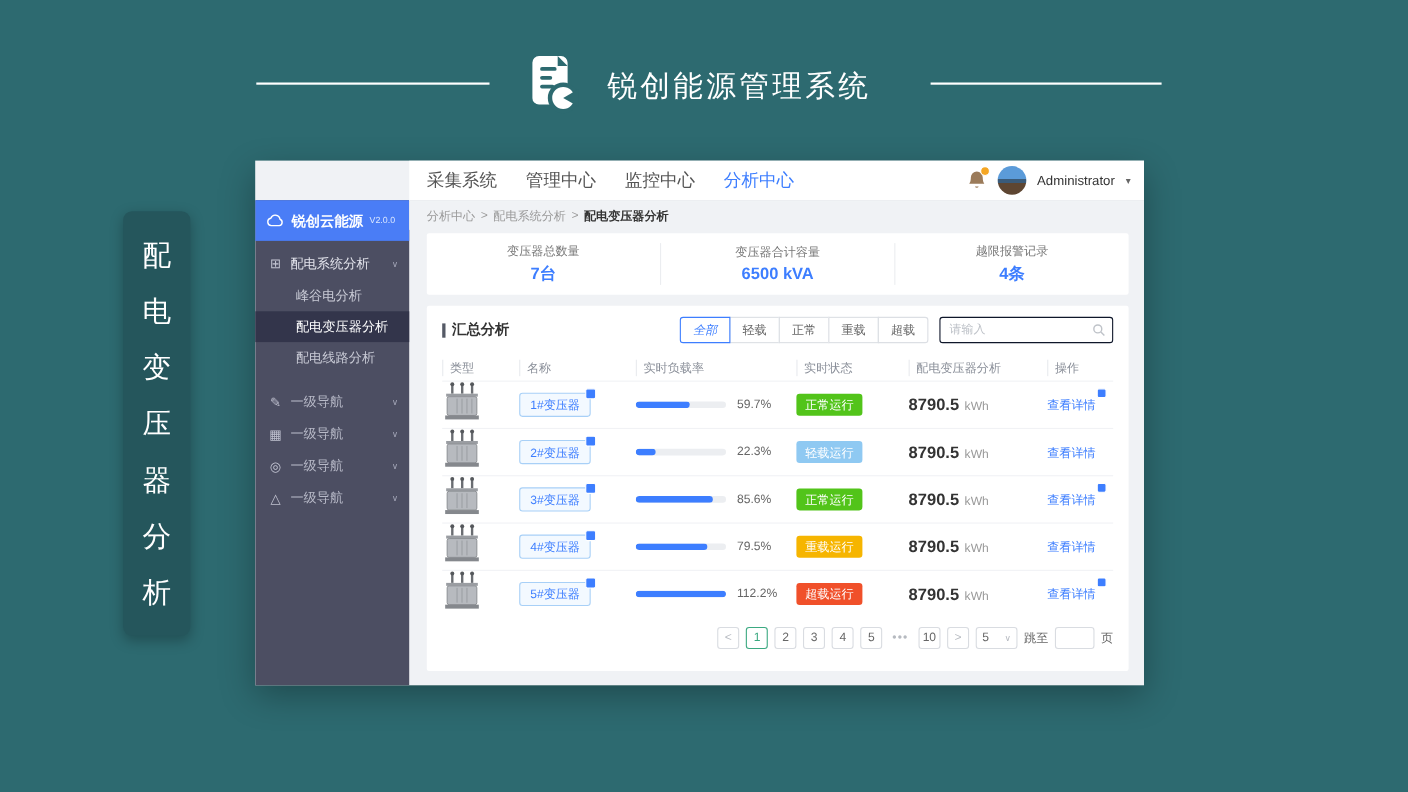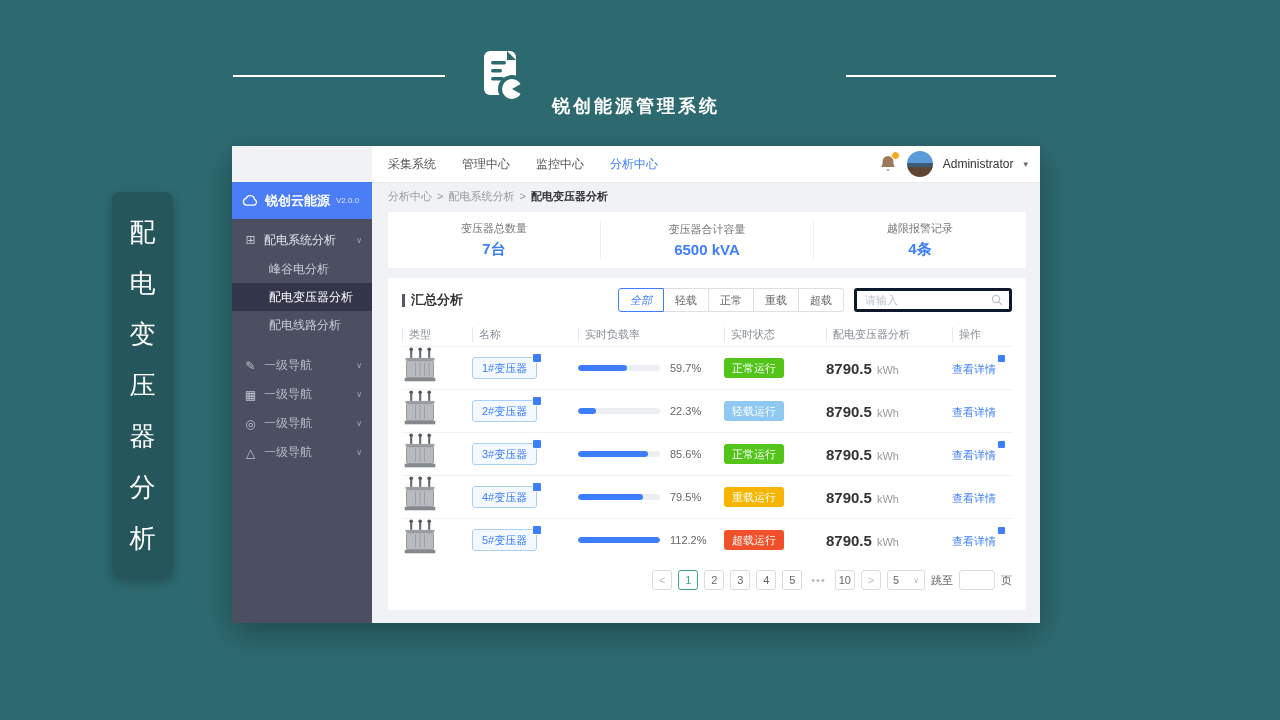--- a/index.html
+++ b/index.html
@@ -4,22 +4,22 @@
 <style>
   * { margin:0; padding:0; box-sizing:border-box; }
   html,body { width:1280px; height:720px; overflow:hidden; }
   body { background:#2d6a70; font-family:"Liberation Sans","DejaVu Sans",sans-serif; position:relative; }
 
   
   .banner-line { position:absolute; height:2px; background:#ffffff; top:75px; }
   .line-left  { left:233px; width:212px; }
   .line-right { left:846px; width:210px; }
   .doc-icon { position:absolute; left:474px; top:48px; width:56px; height:56px; }
-  .banner-title { position:absolute; left:552px; top:60px; font-size:18px; font-weight:bold;
-                  color:#ffffff; letter-spacing:3px;margin-top:34px; }
+  .banner-title { position:absolute; left:552px; top:60px; font-size:27px; font-weight:normal;
+                  color:#ffffff; letter-spacing:3px; }
 
   
   .side-card { position:absolute; left:112px; top:192px; width:61px; height:386px;
                background:#25565c; border-radius:8px; box-shadow:0 4px 12px rgba(0,0,0,.25);
                display:flex; flex-direction:column; align-items:center; justify-content:space-around;
                padding:14px 0; }
   .side-card span { color:#ffffff; font-size:26px; line-height:1; }
 
   
   .dash { position:absolute; left:232px; top:146px; width:808px; height:477px; background:#f0f2f5;
@@ -38,21 +38,21 @@
             font-size:12px; cursor:pointer; }
   .sb-sub.active { background:#33354b; color:#ffffff; }
   .sb-navs { margin-top:12px; }
   .sb-nav { height:29px; display:flex; align-items:center; padding:0 10px 0 12px; gap:7px;
             color:#b8bac8; font-size:12px; cursor:pointer; }
 
   
   .main { flex:1; display:flex; flex-direction:column; }
   .topbar { height:37px; background:#ffffff; border-bottom:1px solid #e8eaee; display:flex;
             align-items:center; padding:0 14px 0 16px; gap:26px; }
-  .nav-item { font-size:12px; color:#555; cursor:pointer; white-space:nowrap; }
+  .nav-item { font-size:16px; color:#555; cursor:pointer; white-space:nowrap; }
   .nav-item.active { color:#3d7eff; }
   .user-area { margin-left:auto; display:flex; align-items:center; gap:10px;text-align:right; }
   .bell { position:relative; width:18px; height:20px; cursor:pointer; }
   .bell .bdg { position:absolute; top:-3px; right:-3px; width:9px; height:9px; border-radius:50%;
                background:#f5a623; border:1px solid #fff; }
   .avatar { width:26px; height:26px; border-radius:50%; overflow:hidden; cursor:pointer;
             background:linear-gradient(180deg,#5b9bd9 0 46%,#3a5b7a 46% 60%,#5e4632 60% 100%); }
   .uname { font-size:12px; color:#333; }
   .caret { font-size:9px; color:#666; cursor:pointer; }
 
@@ -73,21 +73,21 @@
   .card-head { display:flex; align-items:center; padding:10px 14px 8px 14px; }
   .sec-title { display:flex; align-items:center; gap:6px; font-size:13px; color:#333; font-weight:bold; }
   .sec-bar { width:3px; height:13px; background:#555a66; }
   .head-right { margin-left:auto; display:flex; align-items:center; gap:10px; }
   .filters { display:flex; }
   .fbtn { height:24px; padding:0 11px; font-size:11px; color:#666; background:#fff;
           border:1px solid #dcdfe4; margin-left:-1px; display:flex; align-items:center; cursor:pointer; }
   .fbtn:first-child { border-radius:3px 0 0 3px; margin-left:0;font-style:italic; }
   .fbtn:last-child { border-radius:0 3px 3px 0; }
   .fbtn.active { color:#3d7eff; border-color:#3d7eff; position:relative; z-index:1; }
-  .search { width:158px; height:24px; border:3px solid #0f172a; border-radius:3px; display:flex;
+  .search { width:158px; height:24px; border:1px solid #0f172a; border-radius:3px; display:flex;
             align-items:center; padding:0 6px 0 8px; background:#fff; }
   .search input { border:none; outline:none; flex:1; font-size:11px; color:#333; min-width:0;
                   font-family:inherit; }
   .search input::placeholder { color:#bfc3c9; }
 
   
   .thead { display:flex; align-items:center; margin:2px 14px 0 14px; height:24px; }
   .th { font-size:11px; color:#8a8f99; border-left:1px solid #e8eaee; padding-left:6px; }
   .trow { display:flex; align-items:center; margin:0 14px; height:43px; border-top:1px solid #f1f2f5; }
   .trow:first-of-type { border-top:none; }

